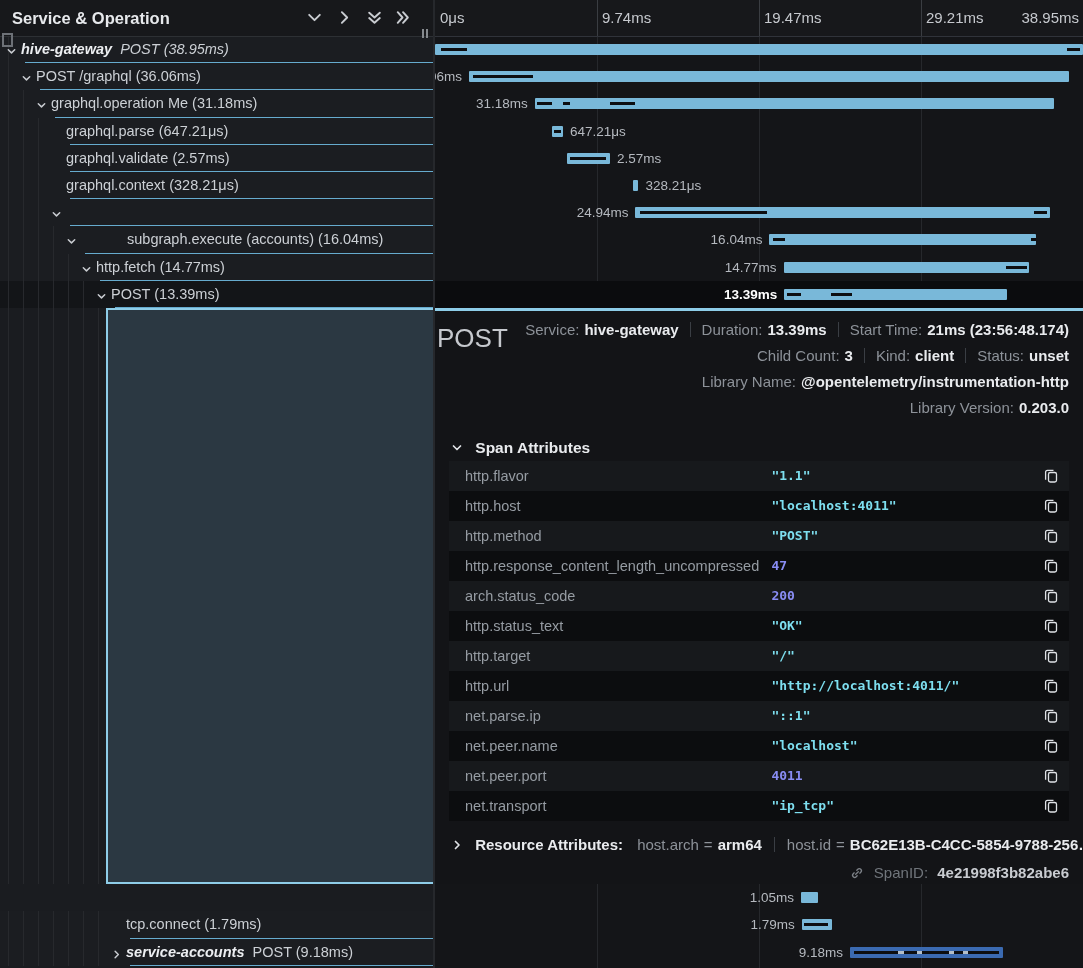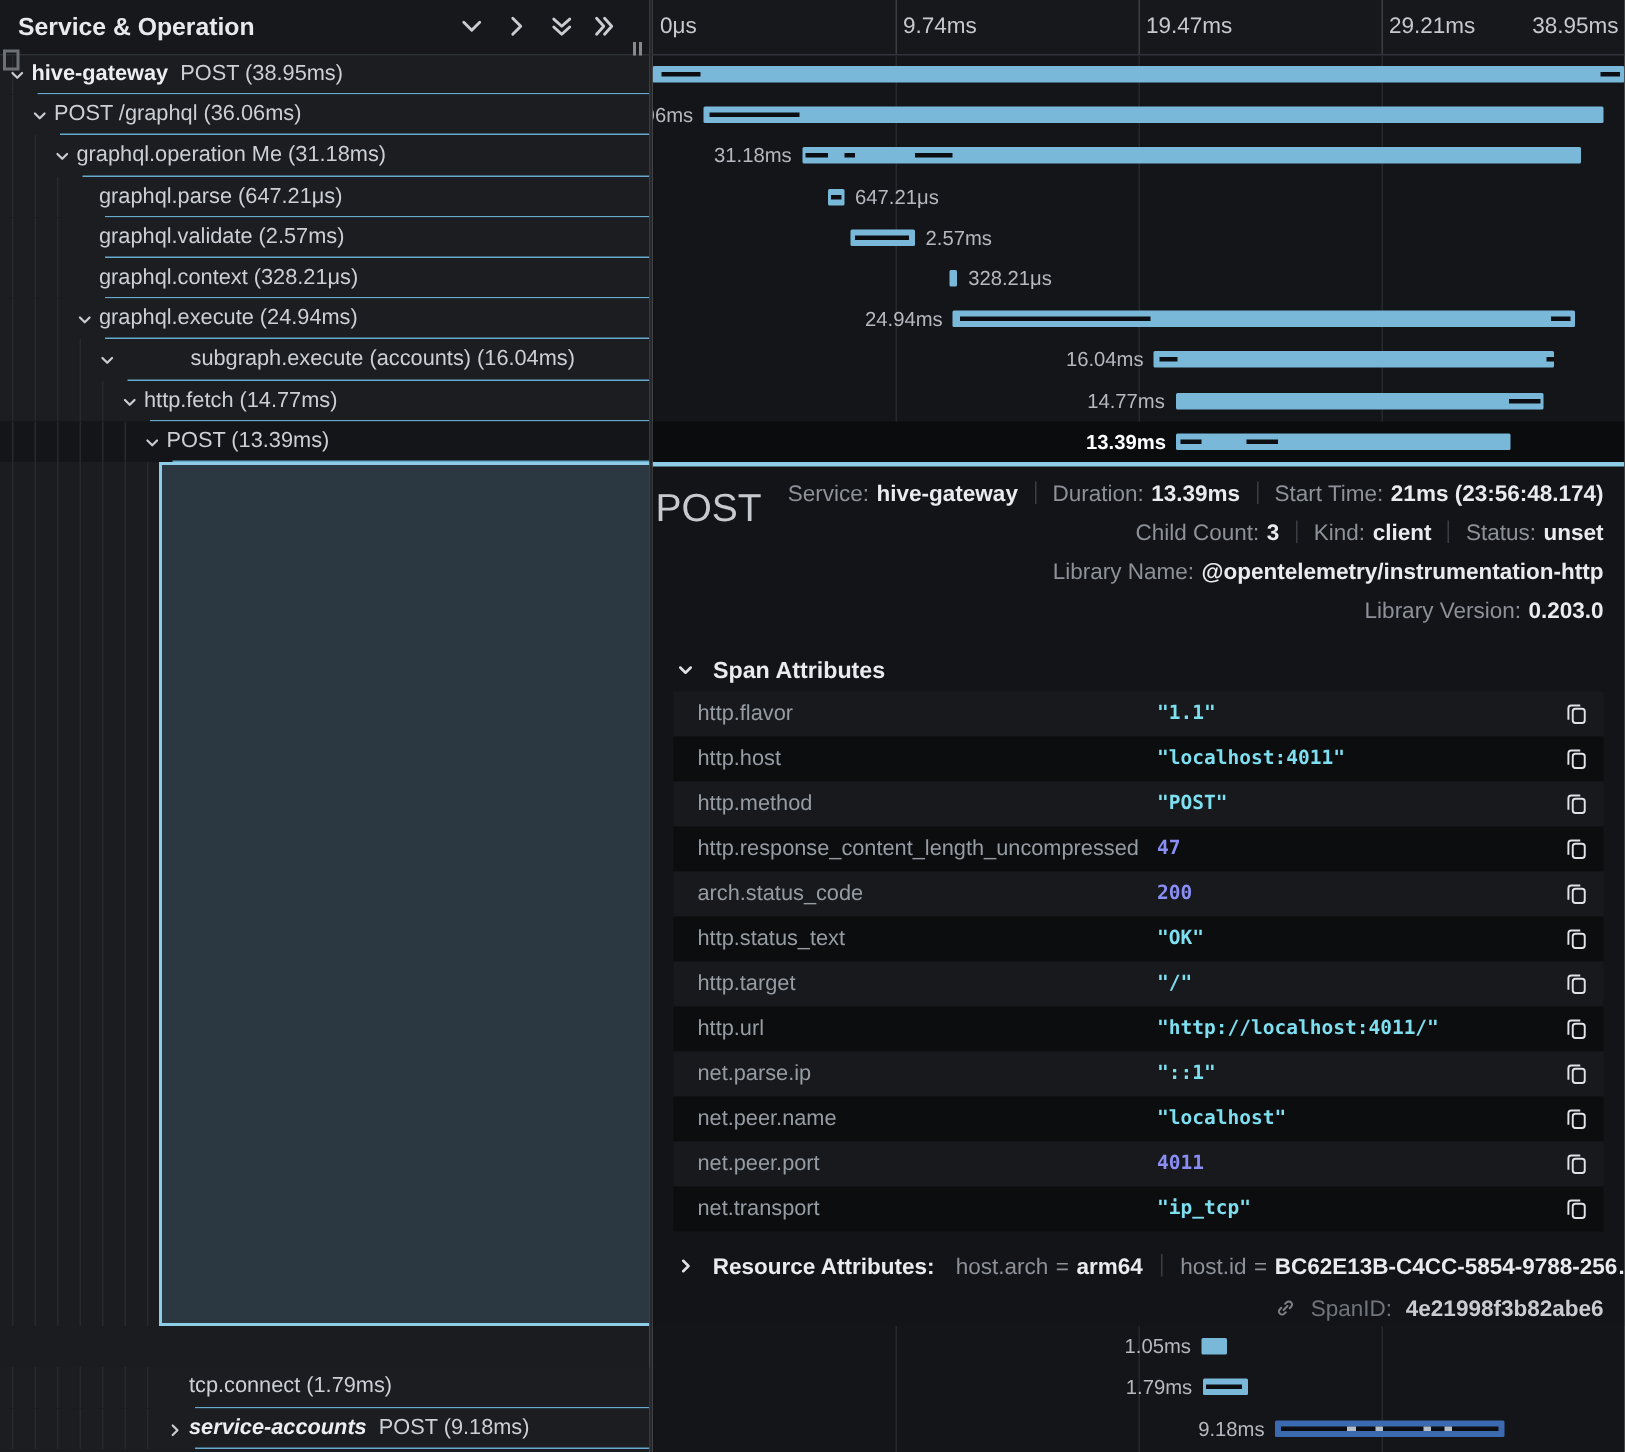--- a/index.html
+++ b/index.html
@@ -1,18 +1,18 @@
 <!DOCTYPE html>
 <html><head>
 <meta charset="utf-8">
 <style>
   html,body{margin:0;padding:0;background:#0f1012;}
   body{width:1083px;height:968px;overflow:hidden;font-family:"Liberation Sans",sans-serif;
        -webkit-font-smoothing:antialiased;}
-  #app{position:relative;width:1083px;height:968px;background:#a3a3a3;overflow:hidden;}
+  #app{position:relative;width:1083px;height:968px;background:#a21caf;overflow:hidden;}
 
   
   #left-panel{position:absolute;left:0;top:0;width:433px;height:968px;background:#1a1c20;overflow:hidden;}
   #left-header{position:absolute;left:0;top:0;width:433px;height:36px;background:#17181b;
                border-bottom:1px solid #2d3034;z-index:6;}
   #left-title{position:absolute;left:12px;top:0;line-height:36px;font-size:16.5px;font-weight:700;color:#e7e9ec;}
   .hdr-btn{position:absolute;top:9px;width:18px;height:18px;cursor:pointer;}
   .grip{position:absolute;left:422px;top:24px;width:9px;height:10px;cursor:col-resize;}
   .grip i{display:inline-block;width:2px;height:9px;background:#85898e;margin-right:2px;}
   #gutter-sq{position:absolute;left:2px;top:33px;width:7px;height:10px;border:2px solid #6d7177;z-index:7;}
@@ -122,21 +122,21 @@
       </span>
       <span class="grip"><i></i><i></i></span>
     </div>
     <div id="gutter-sq"></div>
     <div id="tree-rows">
         <div class="tree-row" style="top: 36px; height: 27.2px;">
           <div class="guide" style="left: 8px;"></div>
           <span class="chev" style="left: 6px; top: 7.1px;"><svg width="11" height="11" viewBox="0 0 12 12" fill="none" stroke="#c9ccd1" stroke-width="1.6" stroke-linecap="round" stroke-linejoin="round">
               <path d="M2.5 4L6 7.5L9.5 4"></path>
             </svg></span>
-          <span class="glabel" style="left: 21px; line-height: 27.2px;"><b class="svc">hive-gateway</b>&nbsp;&nbsp;POST (38.95ms)</span>
+          <span class="glabel" style="left: 21px; line-height: 27.2px; font-style: italic;"><b class="svc">hive-gateway</b>&nbsp;&nbsp;POST (38.95ms)</span>
           <div class="brd" style="left: 25px;"></div>
         </div>
         <div class="tree-row" style="top: 63.2px; height: 27.2px;">
           <div class="guide" style="left: 8px;"></div>
           <span class="chev" style="left: 21px; top: 7.1px;"><svg width="11" height="11" viewBox="0 0 12 12" fill="none" stroke="#c9ccd1" stroke-width="1.6" stroke-linecap="round" stroke-linejoin="round">
               <path d="M2.5 4L6 7.5L9.5 4"></path>
             </svg></span>
           <span class="glabel" style="left: 36px; line-height: 27.2px;">POST /graphql (36.06ms)</span>
           <div class="brd" style="left: 40px;"></div>
         </div>
@@ -170,21 +170,20 @@
           <span class="glabel" style="left: 66px; line-height: 27.2px;">graphql.context (328.21μs)</span>
           <div class="brd" style="left: 70px;"></div>
         </div>
         <div class="tree-row" style="top: 199.2px; height: 27.2px;">
           <div class="guide" style="left: 8px;"></div>
           <div class="guide" style="left: 23px;"></div>
           <div class="guide" style="left: 38px;"></div>
           <span class="chev" style="left: 51px; top: 7.1px;"><svg width="11" height="11" viewBox="0 0 12 12" fill="none" stroke="#c9ccd1" stroke-width="1.6" stroke-linecap="round" stroke-linejoin="round">
               <path d="M2.5 4L6 7.5L9.5 4"></path>
             </svg></span>
-          <span class="glabel" style="left: 66px; line-height: 27.2px;">graphql.execute (24.94ms)</span>
           <div class="brd" style="left: 70px;"></div>
         </div>
         <div class="tree-row" style="top: 226.4px; height: 27.2px;">
           <div class="guide" style="left: 8px;"></div>
           <div class="guide" style="left: 23px;"></div>
           <div class="guide" style="left: 38px;"></div>
           <div class="guide" style="left: 53px;"></div>
           <span class="chev" style="left: 66px; top: 7.1px;"><svg width="11" height="11" viewBox="0 0 12 12" fill="none" stroke="#c9ccd1" stroke-width="1.6" stroke-linecap="round" stroke-linejoin="round">
               <path d="M2.5 4L6 7.5L9.5 4"></path>
             </svg></span>

